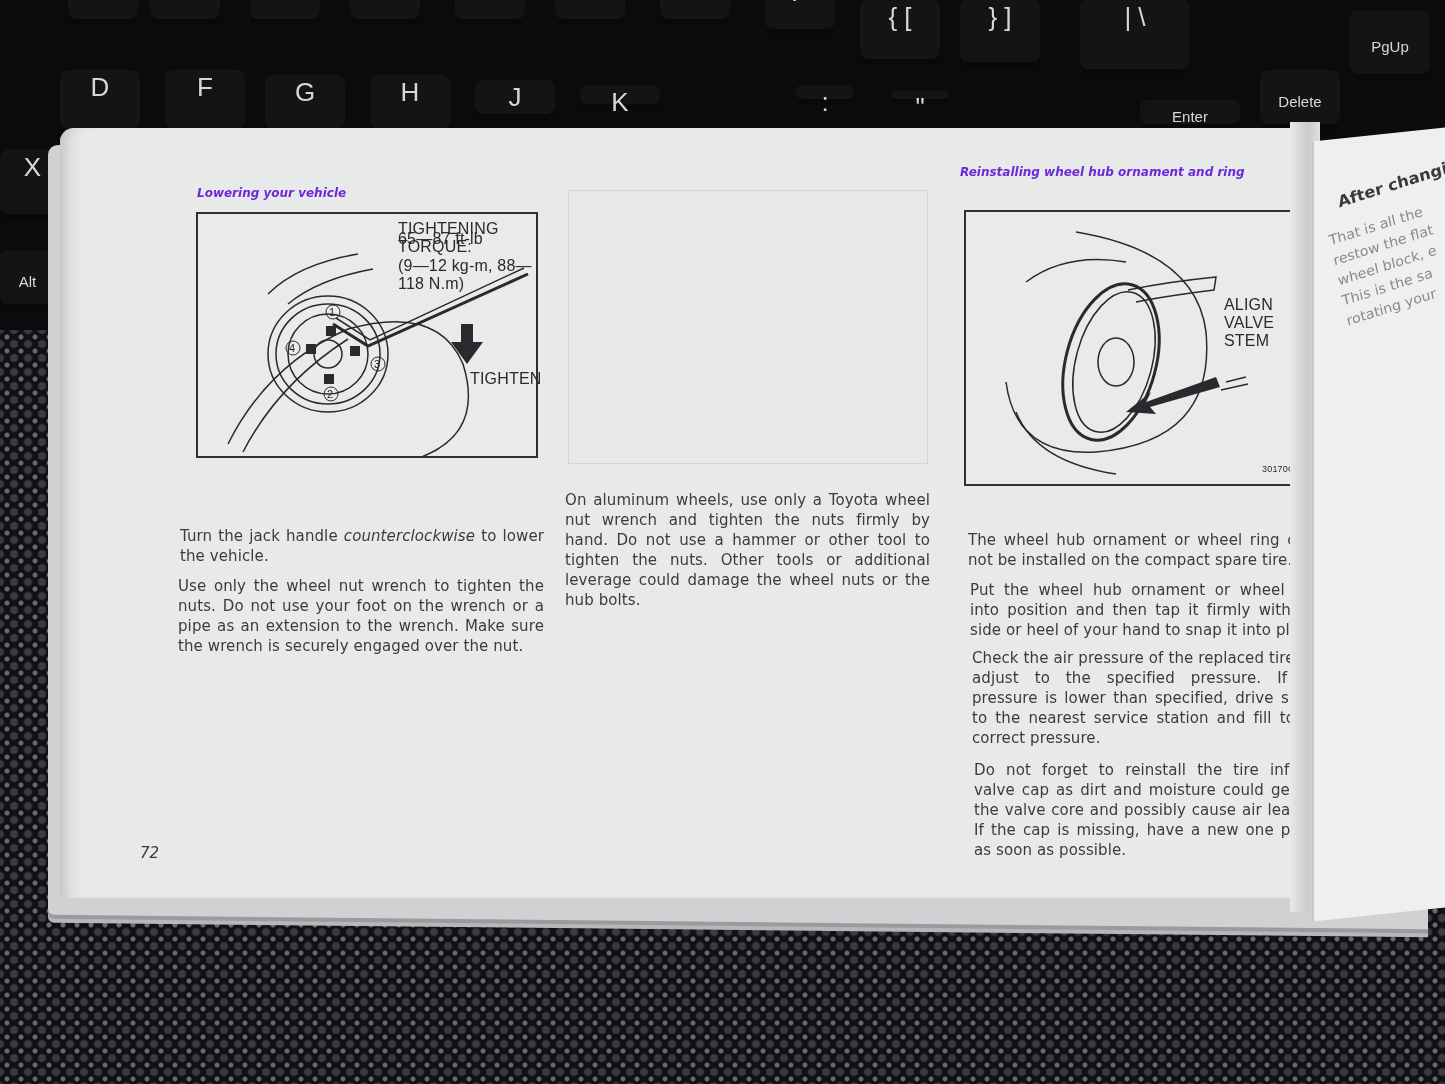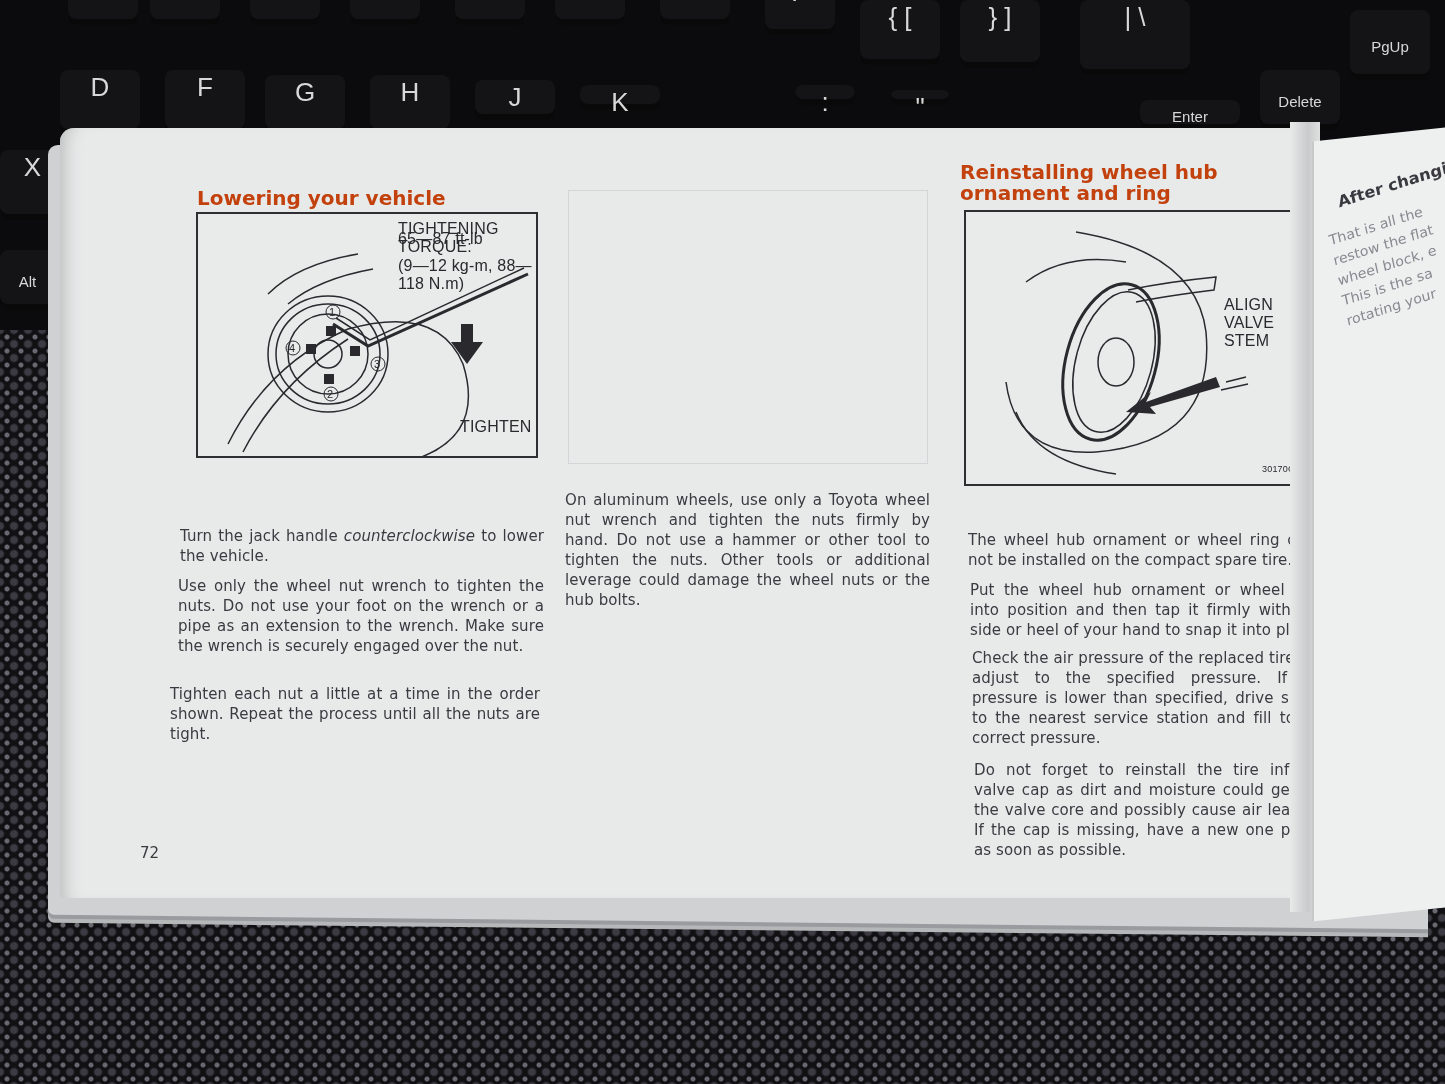--- a/index.html
+++ b/index.html
@@ -47,21 +47,21 @@
       position: absolute; left: 1272px; top: 12px; width: 140px; height: 780px;
       background: #eef0f0; border-left: 2px solid #c6c8c9;
       transform: skewY(-6deg);
     }
     .gutter {
       position: absolute; left: 1250px; top: 0; width: 30px; height: 790px;
       background: linear-gradient(to right, #e8eaea, #c8cacb 60%, #dfe1e1);
     }
 
     .txt { position: absolute; color: #38363c; }
-    .heading { font-family: "DejaVu Sans", sans-serif; font-weight: bold; font-size: 20px; color: #c2410c; }
+    .heading { font-family: "DejaVu Sans", sans-serif; font-weight: bold; font-size: 12px; color: #6d28d9; font-style: italic; }
     .step-title { font-weight: bold; font-size: 15px; color: #2e2c33; line-height: 19px; }
     .para { font-size: 15px; line-height: 20px; color: #3b3a40; text-align: justify; letter-spacing: 0.1px; }
     .para em { }
 
     .figure { position: absolute; border: 2px solid #2f2e33; background: #e9ebeb; }
     .figure.ghost { border: 1px solid #d3d6d8; background: transparent; }
     .fig-label { position: absolute; font-family: "Liberation Sans", sans-serif; font-size: 16px; color: #2a292e; font-weight: normal; letter-spacing: 0.2px; }
     .page-no { font-size: 15px; color: #3a393e; }
     .right-head { font-weight: bold; font-size: 16px; color: #3a3940; }
     .right-para { font-size: 14px; color: #8a8890; line-height: 21px; }
@@ -180,29 +180,28 @@
           <circle cx="135" cy="98" r="7" fill="none" stroke="#2a292e"></circle>
           <text x="131" y="102">1</text>
           <circle cx="133" cy="180" r="7" fill="none" stroke="#2a292e"></circle>
           <text x="129" y="184">2</text>
           <circle cx="180" cy="150" r="7" fill="none" stroke="#2a292e"></circle>
           <text x="176" y="154">3</text>
           <circle cx="95" cy="134" r="7" fill="none" stroke="#2a292e"></circle>
           <text x="91" y="138">4</text>
         </g>
       </svg>
-      <div class="fig-label" style="left:262px; top:156px;margin-top:48px;">TIGHTEN</div>
+      <div class="fig-label" style="left:272px; top:156px;">TIGHTEN</div>
     </div>
 
 
     <div class="txt para" style="left:120px; top:398px; width:364px;"><span>Turn the jack handle </span><em>counterclockwise</em><span> to lower the vehicle.</span></div>
     <div class="txt para" style="left:118px; top:448px; width:366px;">Use only the wheel nut wrench to tighten the nuts. Do not use your foot on the wrench or a pipe as an extension to the wrench. Make sure the wrench is securely engaged over the nut.</div>
-    <div class="txt para" style="left:110px; top:556px; width:370px;">Tighten each nut a little at a time in the order shown. Repeat the process until all the nuts are tight.</div>
-
-    <div class="txt page-no" style="left:80px; top:716px;">72</div>
+
+    <div class="txt page-no" style="left:80px; top:716px;font-style:italic;">72</div>
 
     <div class="figure ghost" style="left:508px; top:62px; width:358px; height:272px;"></div>
     <div class="txt para" style="left:505px; top:362px; width:365px;">On aluminum wheels, use only a Toyota wheel nut wrench and tighten the nuts firmly by hand. Do not use a hammer or other tool to tighten the nuts. Other tools or additional leverage could damage the wheel nuts or the hub bolts.</div>
 
     <div class="txt heading" style="left:900px; top:34px; width:330px; line-height:21px;">Reinstalling wheel hub ornament and ring</div>
 
     <div class="figure" style="left:904px; top:82px; width:336px; height:272px;">
       <svg width="336" height="272" style="position:absolute;left:0;top:0;">
         <g fill="none" stroke="#2a292e" stroke-width="1.5">
           <path d="M110 20 Q230 40 240 120 Q250 230 130 240 Q50 245 40 170"></path>

